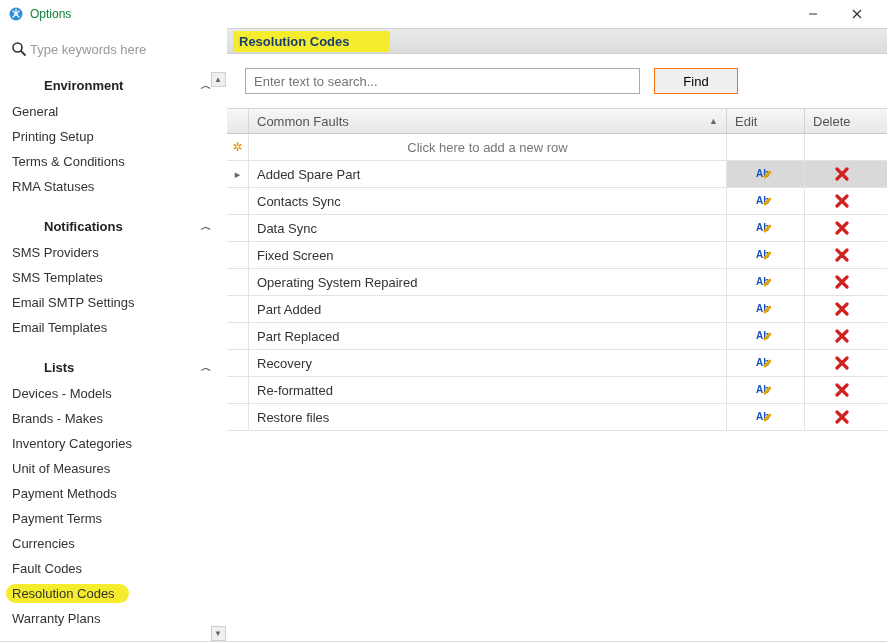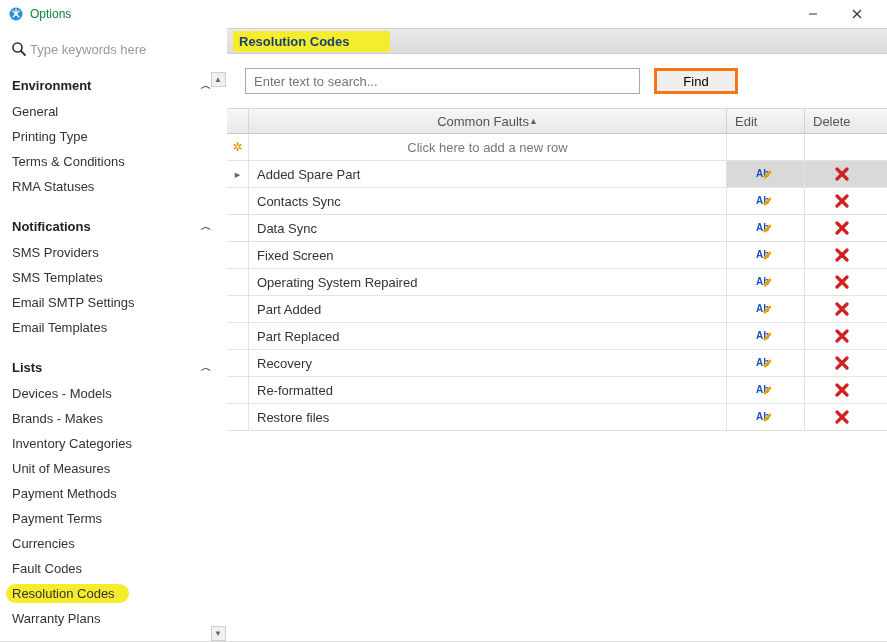--- a/index.html
+++ b/index.html
@@ -12,46 +12,46 @@
   .titlebar .spacer { flex:1; }
   .winbtn { width:44px; height:28px; display:flex; align-items:center; justify-content:center; color:#333; font-size:14px; }
   
   .body { flex:1; display:flex; position:relative; }
   
   .sidebar { width:227px; padding:10px 8px 10px 8px; border-right:1px solid transparent; position:relative; }
   .search-row { display:flex; align-items:center; margin:2px 0 14px 2px; }
   .search-icon { width:18px; height:18px; display:flex; align-items:center; justify-content:center; color:#333; }
   .search-input { border:none; outline:none; font-size:13px; color:#777; width:160px; }
   .search-input::placeholder { color:#999; }
-  .section-header { display:flex; align-items:center; justify-content:space-between; font-weight:600; color:#222; padding:6px 4px; cursor:pointer; }
+  .section-header { display:flex; align-items:center; justify-content:space-between; font-weight:600; color:#222; padding:6px 4px; cursor:pointer;margin-left:32px; }
   .chevron { width:16px; text-align:center; color:#555; font-size:11px; }
   .nav-item { padding:5px 4px; color:#333; cursor:pointer; }
   .section-gap { height:14px; }
   .highlight-wrap { display:inline-block; position:relative; }
   .highlight-wrap .hl-bg { position:absolute; left:-6px; right:-14px; top:-2px; bottom:-2px; background:#f5ec2d; border-radius:10px; z-index:0; }
   .highlight-wrap .hl-text { position:relative; z-index:1; }
   
   .side-scroll { position:absolute; right:0; top:44px; bottom:0; width:16px; display:flex; flex-direction:column; align-items:center; }
   .scroll-btn { width:15px; height:15px; background:#f0f0f0; border:1px solid #cfcfcf; display:flex; align-items:center; justify-content:center; font-size:8px; color:#666; }
   .scroll-track { flex:1; width:15px; background:transparent; }
   
   .content { flex:1; display:flex; flex-direction:column; }
   .panel-title-row { background:linear-gradient(#eaeaea,#dcdcdc); border-top:1px solid #d1d1d1; border-bottom:1px solid #cfcfcf; height:26px; display:flex; align-items:center; padding-left:12px; font-weight:bold; color:#1b3f73; }
   .panel-title-row .hlspan { position:relative; display:inline-block; }
   .panel-title-row .hlspan::before { content:""; position:absolute; left:-6px; right:-40px; top:-3px; bottom:-3px; background:#f5ec2d; z-index:0; border-radius:2px; }
   .panel-title-row .hlspan span { position:relative; z-index:1; }
   .searchbar { display:flex; align-items:center; gap:14px; padding:14px 18px; }
   .search-box { flex:0 0 395px; height:24px; border:1px solid #aaa; padding:12px 8px; font-size:13px; color:#888; }
-  .find-btn { width:84px; height:26px; border:3px solid #f97316; background:#efefef; font-size:13px; cursor:pointer; }
+  .find-btn { width:84px; height:26px; border:1px solid #f97316; background:#efefef; font-size:13px; cursor:pointer; }
   
   .table-wrap { margin:0 0 0 0; }
   .thead { display:flex; background:linear-gradient(#f6f6f6,#e8e8e8); border-top:1px solid #d6d6d6; border-bottom:1px solid #cacaca; height:26px; }
   .th { display:flex; align-items:center; padding:0 8px; color:#555; border-right:1px solid #d2d2d2; }
   .col-marker { width:22px; border-right:1px solid #d6d6d6; }
-  .col-fault { flex:1; justify-content:center; }
+  .col-fault { flex:1; justify-content:space-between; }
   .sort-arrow { font-size:9px; color:#666; }
   .col-edit { width:78px; }
   .col-delete { width:82px; border-right:none; }
   .trow { display:flex; height:27px; align-items:stretch; border-bottom:1px solid #e3e3e3; }
   .trow.newrow { color:#777; }
   .td { display:flex; align-items:center; padding:0 8px; border-right:1px solid #e3e3e3; }
   .td.marker { width:22px; justify-content:center; color:#e08a00; font-size:12px; padding:0; }
   .td.fault { flex:1; }
   .td.edit { width:78px; justify-content:center; }
   .td.delete { width:82px; justify-content:center; border-right:none; }
@@ -101,21 +101,21 @@
             </svg>
         </span>
         <input class="search-input" placeholder="Type keywords here" style="">
       </div>
 
       <div class="section-header">
         <span>Environment</span>
         <span class="chevron">︿</span>
       </div>
       <div class="nav-item">General</div>
-      <div class="nav-item">Printing Type</div>
+      <div class="nav-item">Printing Setup</div>
       <div class="nav-item">Terms &amp; Conditions</div>
       <div class="nav-item">RMA Statuses</div>
 
       <div class="section-gap"></div>
 
       <div class="section-header">
         <span>Notifications</span>
         <span class="chevron">︿</span>
       </div>
       <div class="nav-item">SMS Providers</div>

